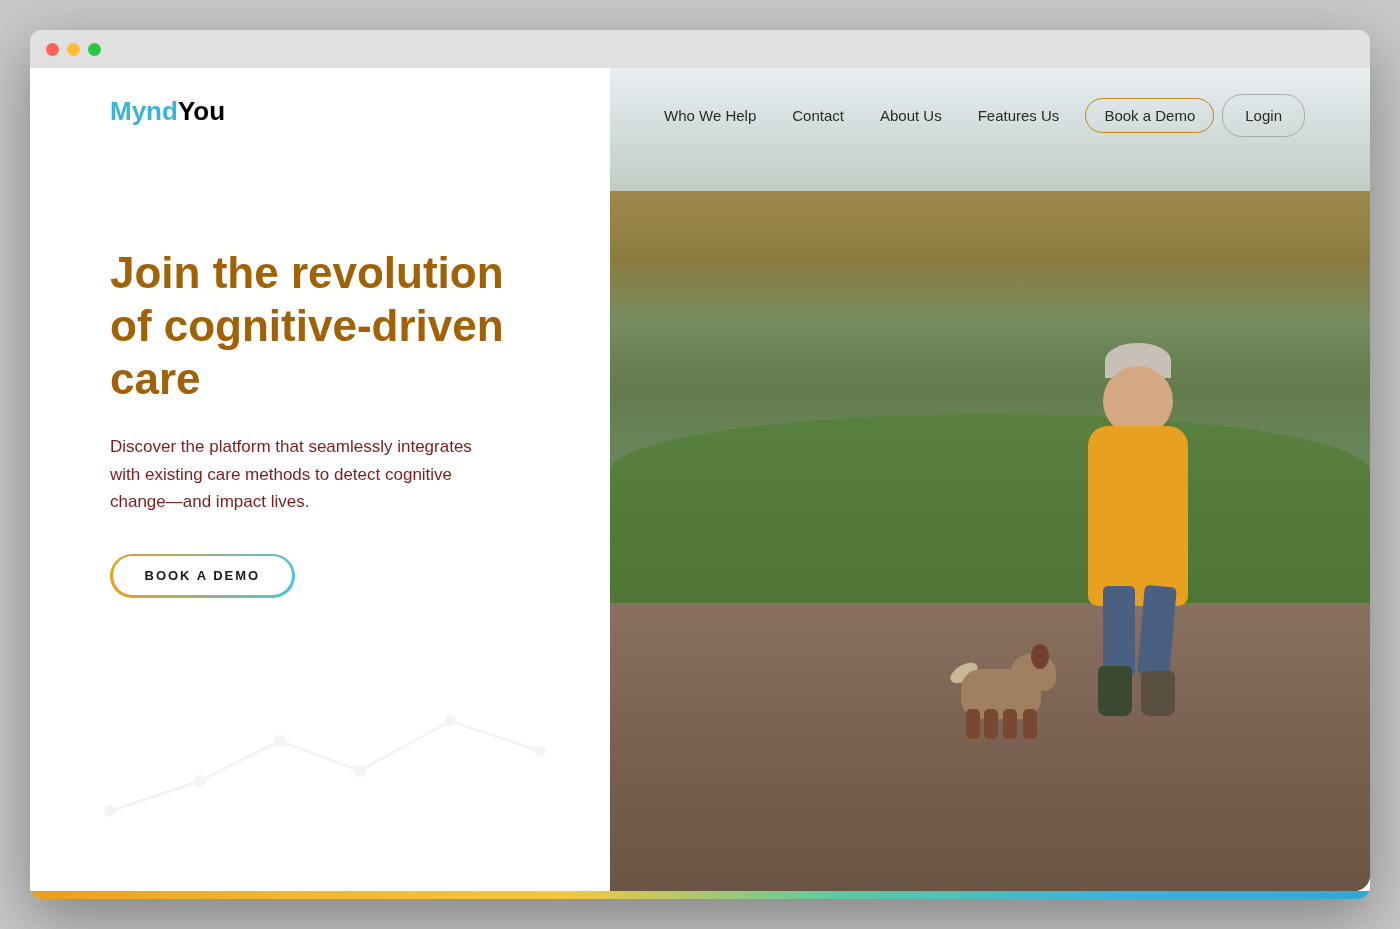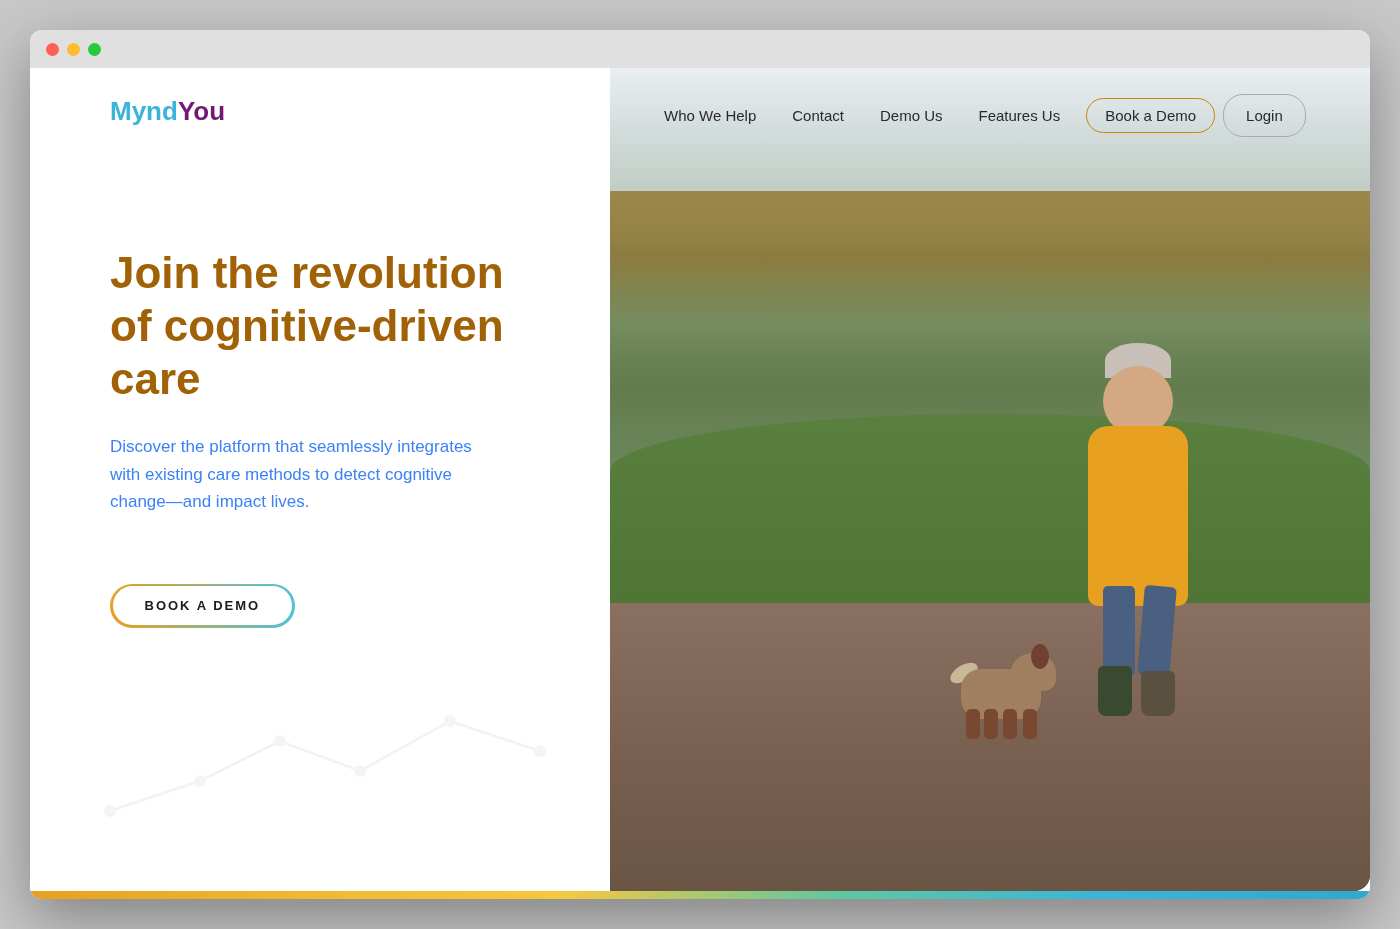--- a/index.html
+++ b/index.html
@@ -72,43 +72,43 @@
 
     .logo-mynd {
       font-size: 26px;
       font-weight: 700;
       color: #3ab5d9;
     }
 
     .logo-you {
       font-size: 26px;
       font-weight: 700;
-      color: #701a75;
+      color: #000000;
     }
 
     .hero-content {
       padding: 120px 0 0 80px;
       flex: 1;
     }
 
     .hero-title {
       font-size: 44px;
       font-weight: 800;
       color: #a16207;
       line-height: 1.2;
       max-width: 420px;
       margin-bottom: 28px;
     }
 
     .hero-subtitle {
       font-size: 17px;
-      color: #3b82f6;
+      color: #7f1d1d;
       line-height: 1.6;
       max-width: 390px;
-      margin-bottom: 69px;
+      margin-bottom: 39px;
     }
 
     .cta-button-wrap {
       display: inline-block;
       border-radius: 30px;
       padding: 2.5px;
       background: linear-gradient(to right, #e8a020, #4fc3d8);
       cursor: pointer;
     }
 
@@ -462,21 +462,21 @@
         <div class="dog-leg2"></div>
         <div class="dog-leg3"></div>
         <div class="dog-leg4"></div>
       </div>
 
       <div class="nav-bg"></div>
 
       <nav class="navbar-right">
         <a class="nav-link">Who We Help</a>
         <a class="nav-link">Contact</a>
-        <a class="nav-link">Demo Us</a>
+        <a class="nav-link">About Us</a>
         <a class="nav-link">Features Us</a>
         <div class="nav-book-demo">Book a Demo</div>
         <div class="nav-login">Login</div>
       </nav>
     </div>
 
   </div>
 
   <div class="bottom-bar"></div>
 </div>

